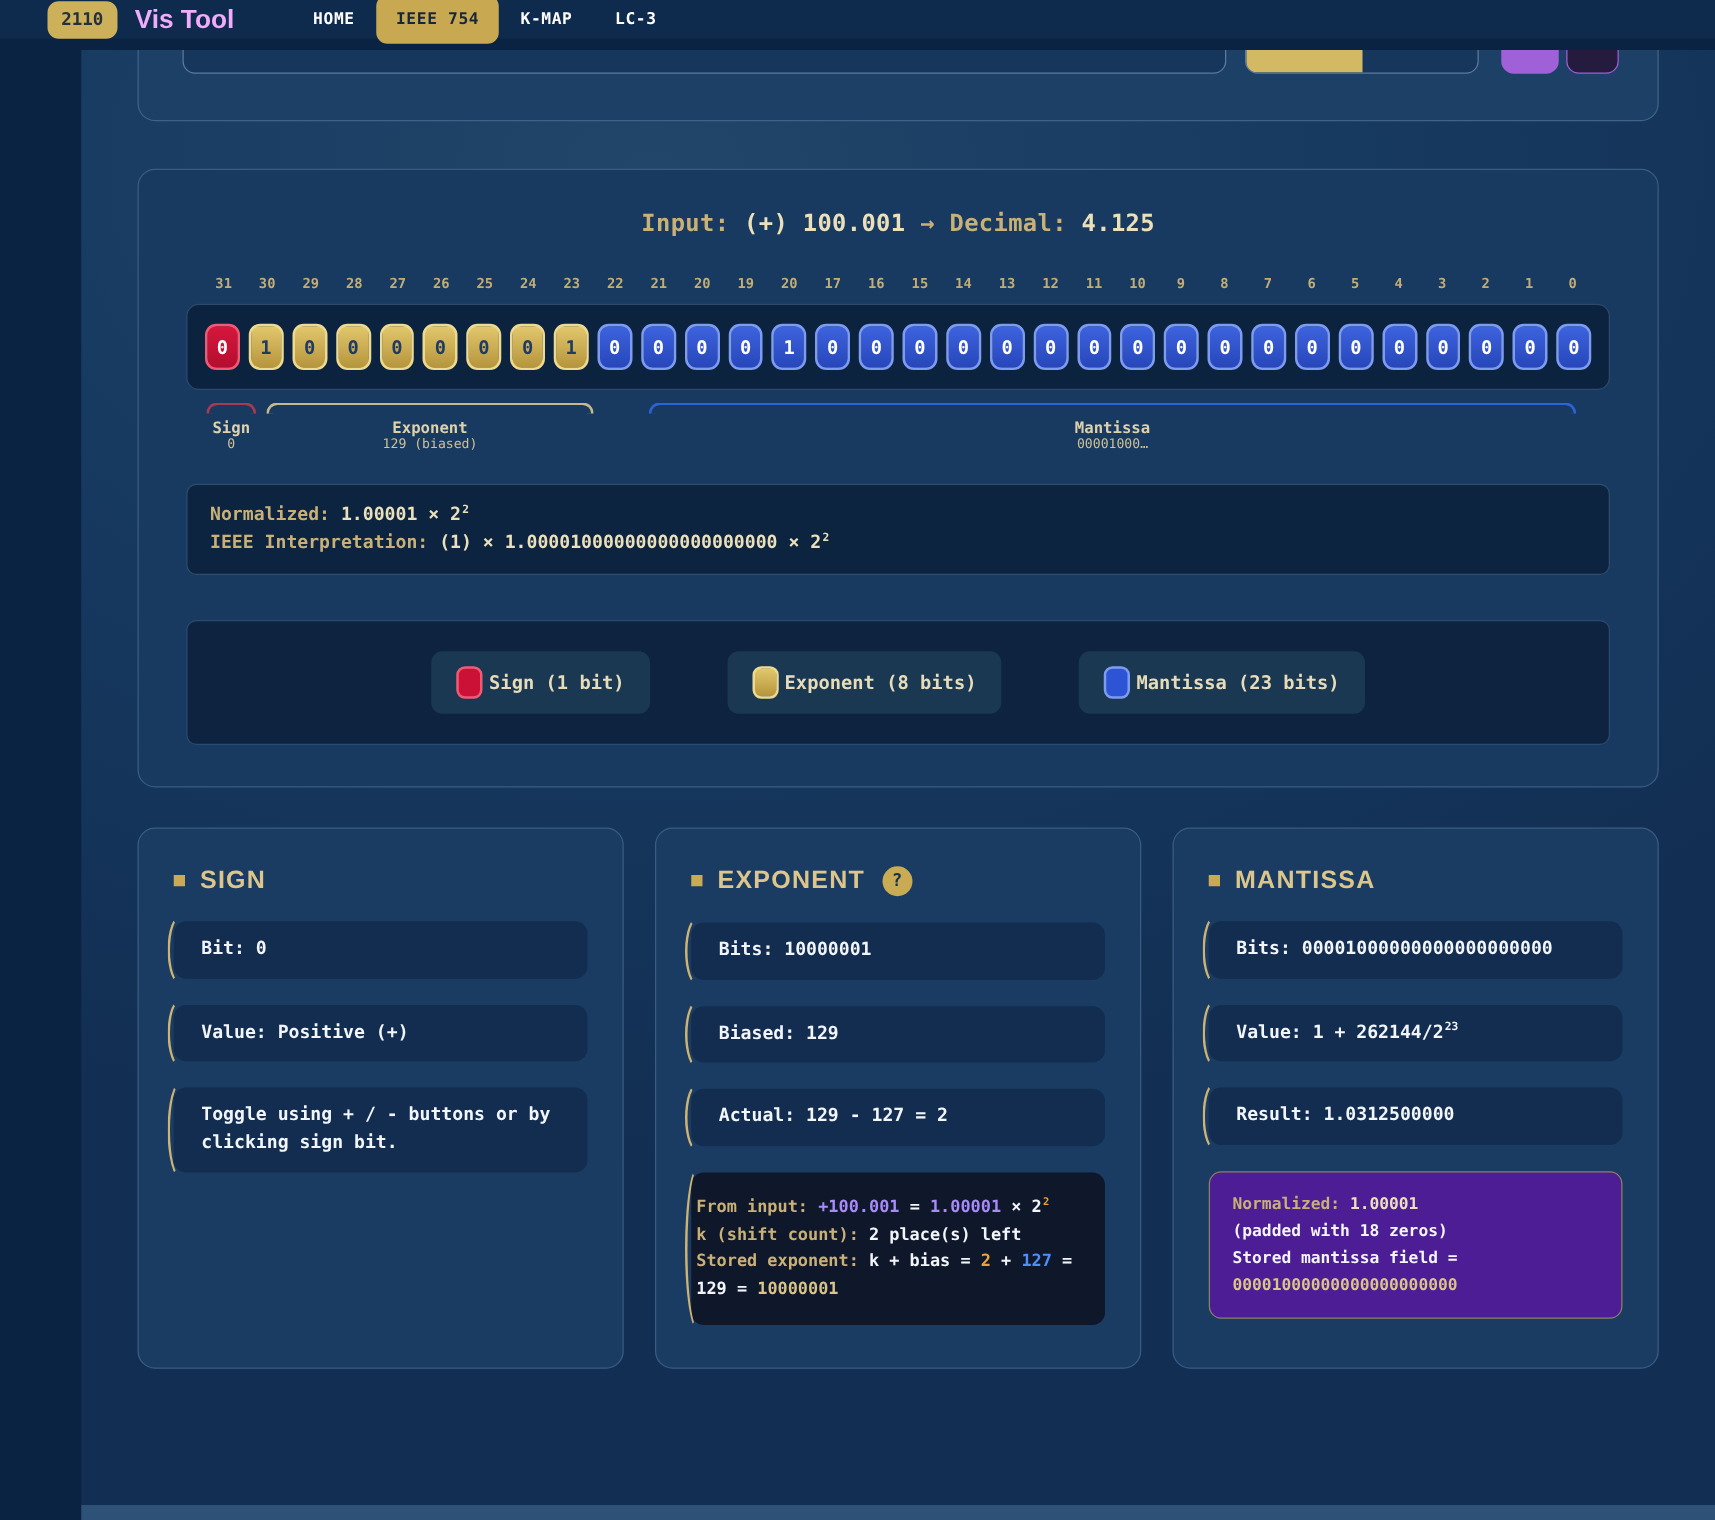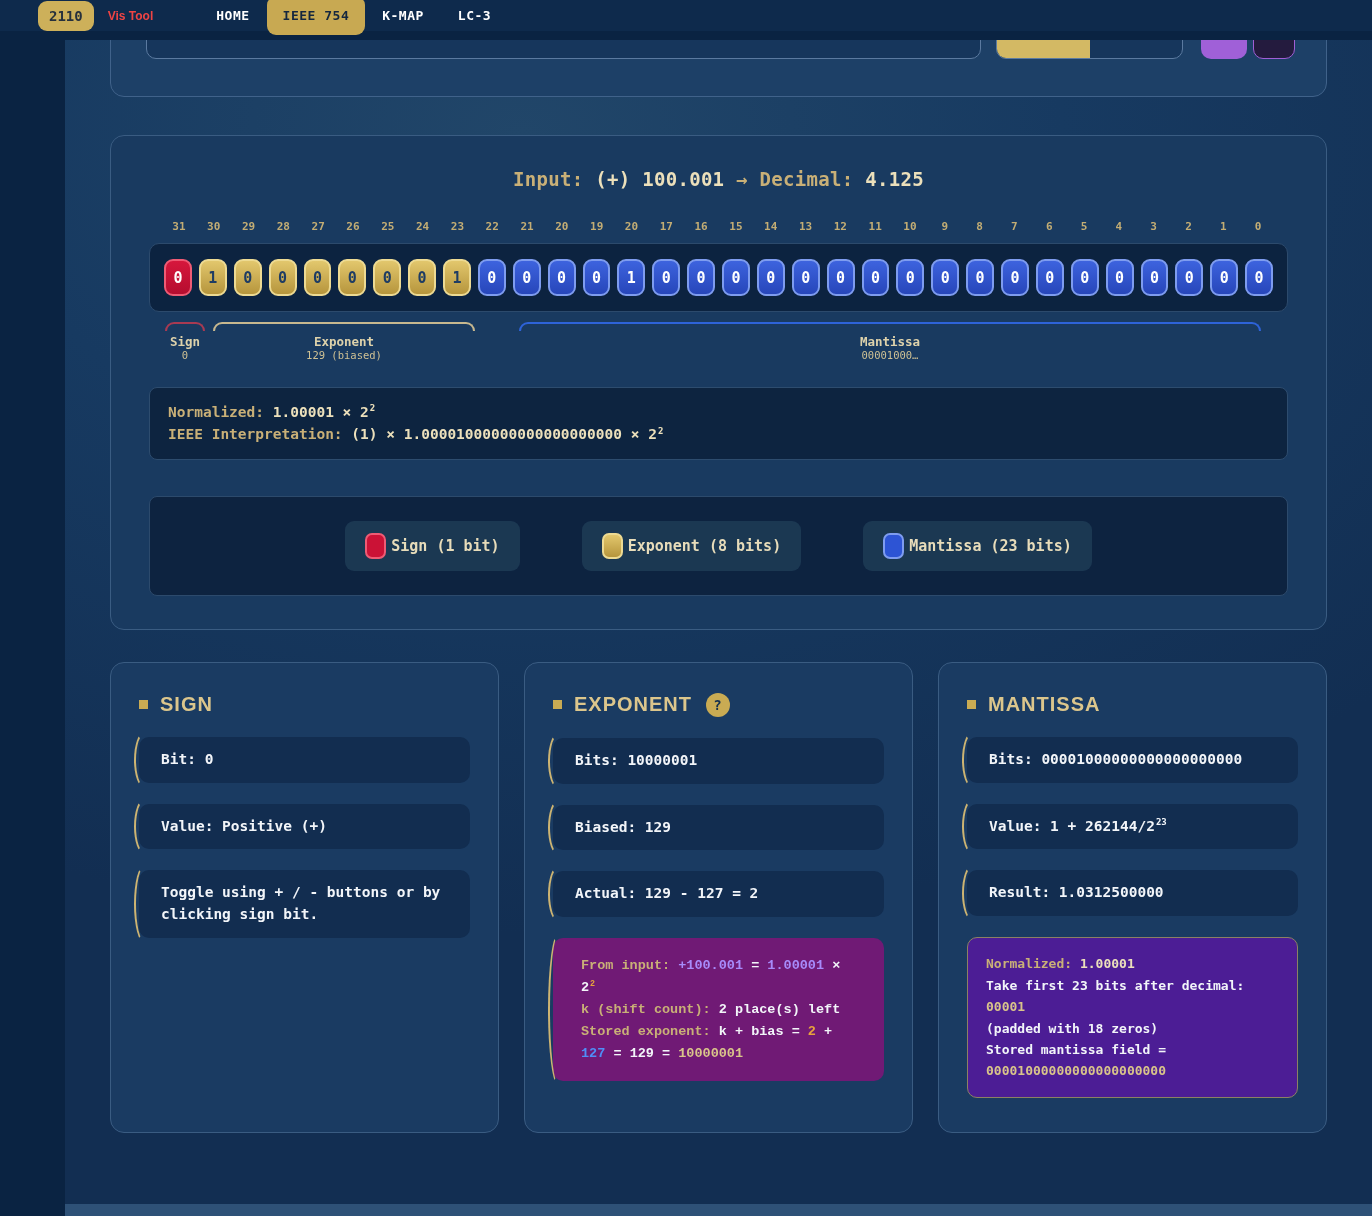--- a/index.html
+++ b/index.html
@@ -4,22 +4,22 @@
 <style>
   * { margin:0; padding:0; box-sizing:border-box; }
   html,body { width:1372px; height:1216px; overflow:hidden; }
   body { background:#0a2342; font-family:"DejaVu Sans Mono","Liberation Mono",monospace; }
 
   
   .nav { position:fixed; top:0; left:0; right:0; height:31px; background:#0e2a4c;
          display:flex; align-items:center; z-index:10; }
   .nav-badge { margin-left:38px; background:#cdb05a; color:#26303c; font-weight:bold;
                font-size:14px; padding:7px 11px; border-radius:9px; }
-  .nav-title { margin-left:14px; color:#ef4444; font-family:"Liberation Sans",sans-serif;
-               font-weight:bold; font-size:12px; }
+  .nav-title { margin-left:14px; color:#f0abfc; font-family:"Liberation Sans",sans-serif;
+               font-weight:bold; font-size:21px; }
   .nav-items { display:flex; align-items:center; margin-left:46px; height:100%; }
   .nav-item { color:#ffffff; font-weight:bold; font-size:13px; letter-spacing:.5px;
               padding:12px 17px; cursor:pointer; }
   .nav-item.active { background:#c8a952; color:#15273f; border-radius:9px;
                      padding:12px 16px; }
 
   
   .content { position:absolute; left:65px; top:40px; right:0; bottom:12px; overflow:hidden;
              background:radial-gradient(1200px 800px at 35% 8%, #214669 0%, #173a61 45%, #122e52 100%); }
   .hscroll { position:fixed; left:65px; right:0; bottom:0; height:12px; background:#2e5177; }
@@ -87,22 +87,22 @@
   .card-title { display:flex; align-items:center; font-family:"Liberation Sans",sans-serif;
                 font-weight:bold; font-size:20px; letter-spacing:1px; color:#dcc68c; }
   .bullet { width:9px; height:9px; background:#c9ab53; margin-right:12px; display:inline-block; }
   .help { width:24px; height:24px; border-radius:50%; background:#c9ab53; color:#14304f;
           font-size:14px; font-weight:bold; display:flex; align-items:center; justify-content:center;
           margin-left:14px; cursor:pointer; font-family:"DejaVu Sans Mono",monospace; }
   .row { position:relative; background:#122d50; border-radius:10px; padding:12px 22px;
          margin-top:21px; font-size:14.5px; font-weight:bold; line-height:1.5; }
   .row::before, .note::before { content:""; position:absolute; left:-5px; top:-5px; bottom:-5px;
          width:17px; border:2.5px solid transparent; border-left-color:#cdb472; border-radius:50%; }
-  .note { position:relative; background:#701a75; border-radius:10px; padding:17px 28px;
-          margin-top:21px; font-size:13.5px; font-weight:bold; line-height:1.62;font-family:Liberation Mono, monospace; }
+  .note { position:relative; background:#0f172a; border-radius:10px; padding:17px 4px;
+          margin-top:21px; font-size:13.5px; font-weight:bold; line-height:1.62; }
   .note2 { background:#4c1d95; border:1px solid #8c8163; border-radius:10px; padding:15px 18px;
            margin-top:21px; font-size:13px; font-weight:bold; line-height:1.65; }
 
   
   .c-gold { color:#c9b077; } .c-cream { color:#ece0bb; } .c-white { color:#f2f5f9; }
   .c-purple { color:#a78bfa; } .c-orange { color:#e8a33d; } .c-blue { color:#4f8ef7; }
   .c-tan { color:#d9c48a; }
   sup { font-size:.62em; margin-left:1px; }
 </style>
 </head>
@@ -278,21 +278,20 @@
           <span class="bullet"></span>
           <span>MANTISSA</span>
         </div>
         <div id="mantissa-rows">
             <div class="row"><span class="c-white">Bits: 00001000000000000000000</span></div>
             <div class="row"><span class="c-white">Value: 1 + 262144/2</span><sup class="c-white">23</sup></div>
             <div class="row"><span class="c-white">Result: 1.0312500000</span></div>
           </div>
         <div class="note2" id="mantissa-note">
             <div><span class="c-gold">Normalized: </span><span class="c-cream">1.00001</span></div>
-            <div><span class="c-white">Take first 23 bits after decimal: </span><span class="c-tan">00001</span></div>
             <div><span class="c-white">(padded with 18 zeros)</span></div>
             <div><span class="c-white">Stored mantissa field =</span></div>
             <div><span class="c-tan">00001000000000000000000</span></div>
           </div>
       </section>
     </div>
 
   </div>
 </main>
 

